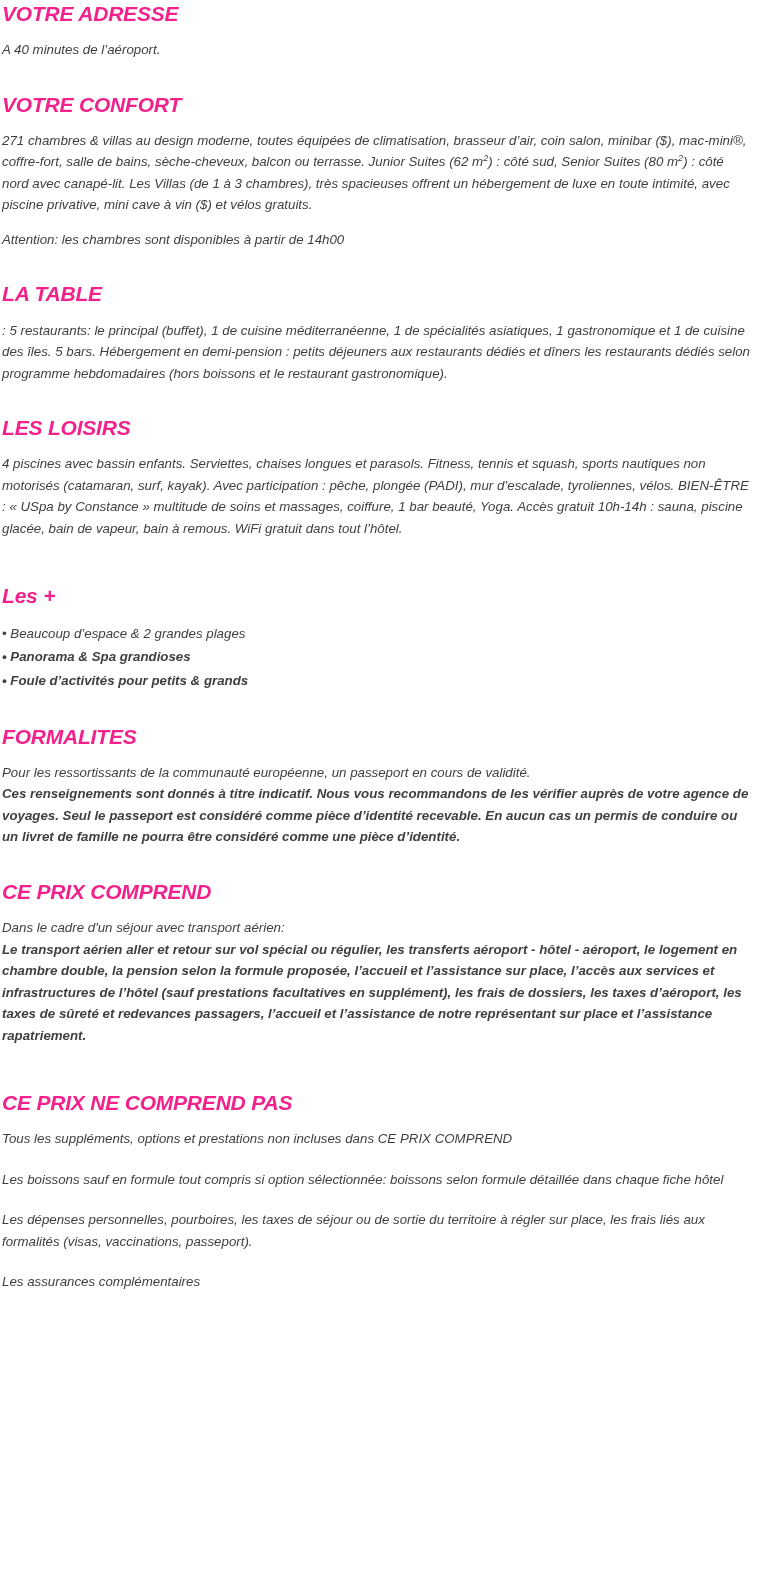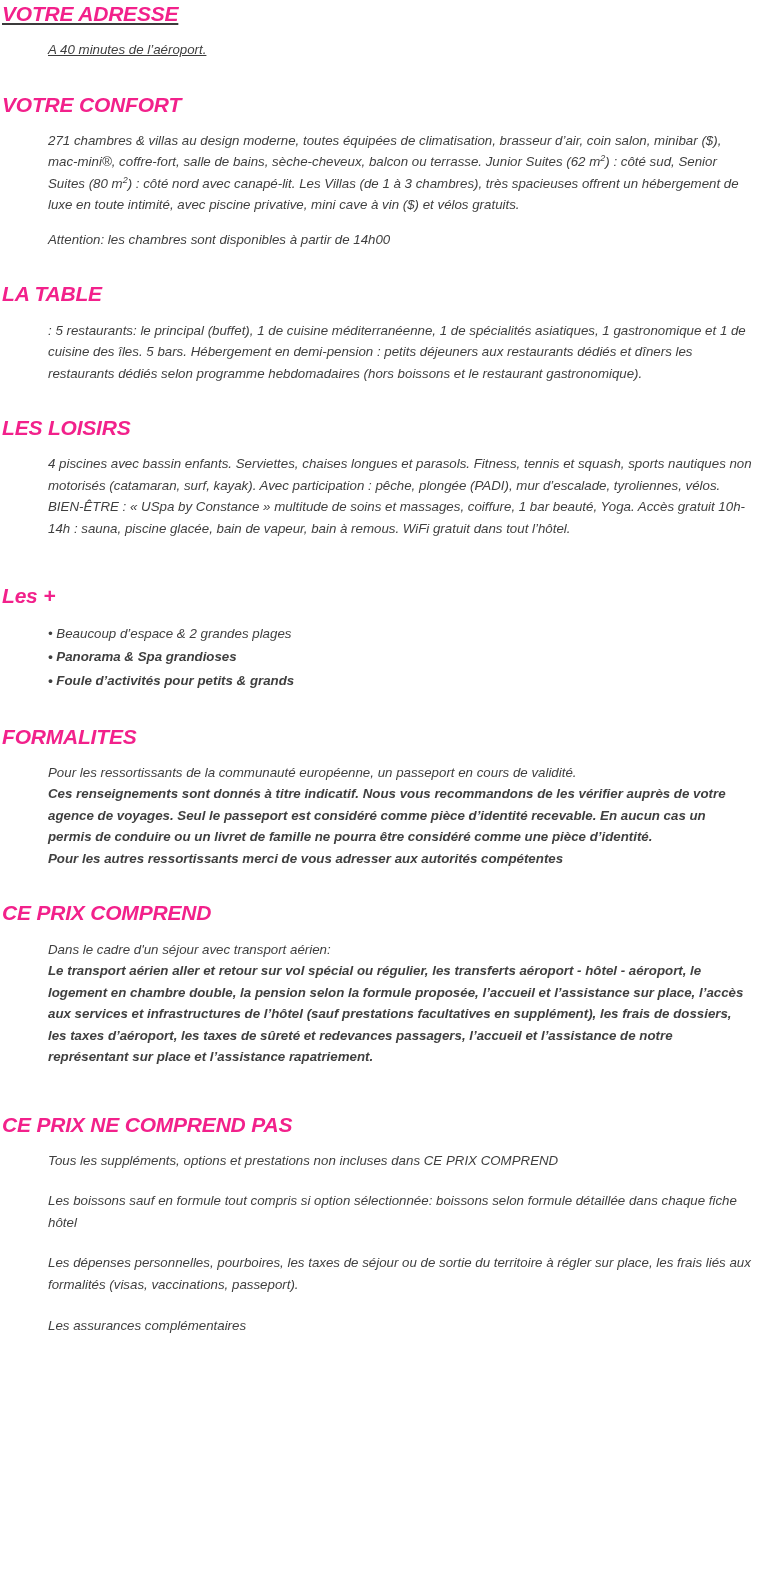--- a/index.html
+++ b/index.html
@@ -26,21 +26,20 @@
     margin: 0;
     padding: 0;
     letter-spacing: -0.2px;
     line-height: 1.15;
   }
   .section {
     margin: 0 0 6px 0;
   }
   .section.first {
     padding-top: 2px;
-    text-decoration: underline;
   }
   p.para {
     font-size: 13.3px;
     font-style: italic;
     line-height: 1.62;
     color: #3f3f3f;
     margin: 0;
     padding: 0;
     text-align: left;
   }
@@ -54,21 +53,20 @@
   .bullets p.para {
     line-height: 1.78;
   }
   sup {
     font-size: 9px;
     vertical-align: super;
     line-height: 0;
   }
   .section-body {
     margin-top: 13px;
-    margin-left: 46px;
   }
 </style>
 </head>
 <body>
 
 <div class="page">
 
   <div class="section first">
     <h2 class="section-title">VOTRE ADRESSE</h2>
     <div class="section-body">
@@ -117,21 +115,20 @@
     </div>
   </div>
 
   <div class="spacer-lg"></div>
 
   <div class="section">
     <h2 class="section-title">FORMALITES</h2>
     <div class="section-body">
       <p class="para">Pour les ressortissants de la communauté européenne, un passeport en cours de validité.</p>
       <p class="para">Ces renseignements sont donnés à titre indicatif. Nous vous recommandons de les vérifier auprès de votre agence de voyages. Seul le passeport est considéré comme pièce d’identité recevable. En aucun cas un permis de conduire ou un livret de famille ne pourra être considéré comme une pièce d’identité.</p>
-      <p class="para">Pour les autres ressortissants merci de vous adresser aux autorités compétentes</p>
     </div>
   </div>
 
   <div class="spacer-lg"></div>
 
   <div class="section">
     <h2 class="section-title">CE PRIX COMPREND</h2>
     <div class="section-body">
       <p class="para">Dans le cadre d'un séjour avec transport aérien:</p>
       <p class="para">Le transport aérien aller et retour sur vol spécial ou régulier, les transferts aéroport - hôtel - aéroport, le logement en chambre double, la pension selon la formule proposée, l’accueil et l’assistance sur place, l’accès aux services et infrastructures de l’hôtel (sauf prestations facultatives en supplément), les frais de dossiers, les taxes d’aéroport, les taxes de sûreté et redevances passagers, l’accueil et l’assistance de notre représentant sur place et l’assistance rapatriement.</p>

